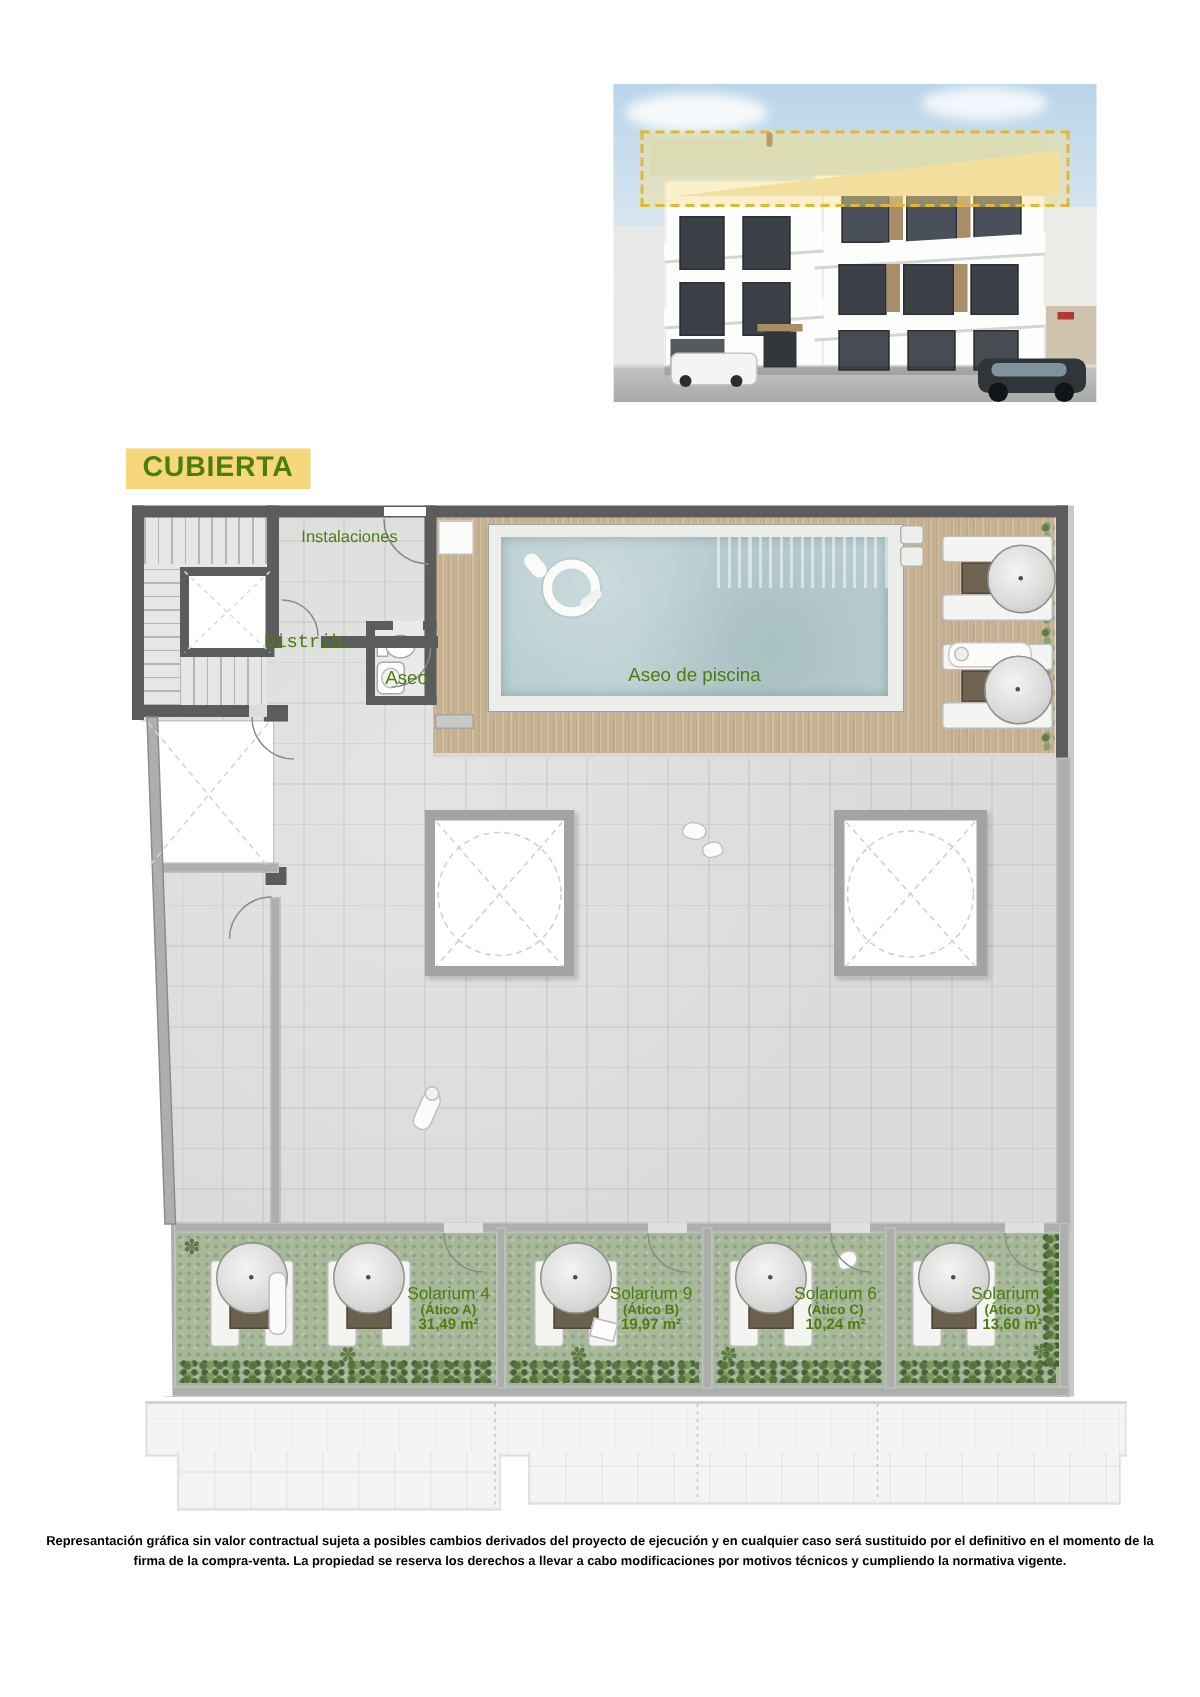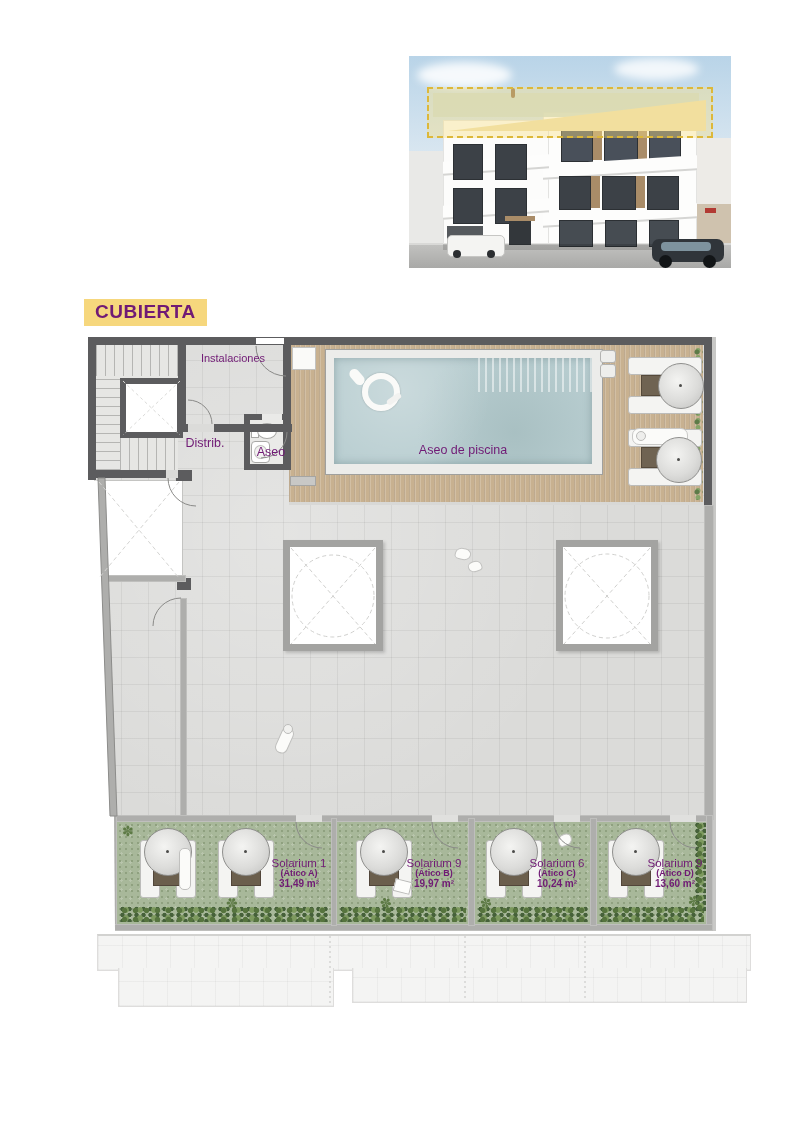--- a/index.html
+++ b/index.html
@@ -26,21 +26,21 @@
   .climber{background-image:radial-gradient(circle, #5d7b48 2px, transparent 3px),
                             radial-gradient(circle, #86a468 2px, transparent 3px);
            background-size:8px 10px, 10px 7px;}
   .pad{background:#f4f4f2;border:1px solid #bcbcba;border-radius:3px;}
   .parasol{border-radius:50%;border:1px solid #8f8f8d;
            background:radial-gradient(circle at 42% 38%, #f4f4f2, #dcdcda 55%, #c2c2c0 95%);}
   .pdot{width:3px;height:3px;border-radius:50%;background:#4c4c4a;}
   .ghostt{background-color:#f4f4f3;border:1px solid #dedddc;
           background-image:repeating-linear-gradient(0deg, rgba(0,0,0,.035) 0 1px, transparent 1px 24px),
                            repeating-linear-gradient(90deg, rgba(0,0,0,.035) 0 1px, transparent 1px 24px);}
-  .lbl{color:#701a75;text-align:center;line-height:1.05;}
+  .lbl{color:#4d7c0f;text-align:center;line-height:1.05;}
   .sol-name{font-size:11.5px;}
   .sol-sub{font-size:9px;font-weight:bold;}
   .sol-area{font-size:10px;font-weight:bold;}
   .plant{color:#5d7a45;font-size:14px;line-height:14px;}
   .win{background:#3c4147;border:1px solid #2c3034;}
   .slab{background:#fdfdfc;border-bottom:2px solid #d5d5d3;}
   .disc{font-size:8.6px;font-weight:bold;color:#000;white-space:nowrap;text-align:center;width:100%;}
 </style>
 </head>
 <body>
@@ -287,39 +287,41 @@
     <path d="M432 822 a26 26 0 0 0 26 26" fill="none" stroke="#8a8a88"></path>
     <path d="M554 822 a26 26 0 0 0 26 26" fill="none" stroke="#8a8a88"></path>
     <path d="M670 822 a26 26 0 0 0 26 26" fill="none" stroke="#8a8a88"></path>
 
     <line x1="330" y1="936" x2="330" y2="1004" stroke="#c4c4c2" stroke-dasharray="2 3"></line>
     <line x1="465" y1="936" x2="465" y2="1000" stroke="#c4c4c2" stroke-dasharray="2 3"></line>
     <line x1="585" y1="936" x2="585" y2="1000" stroke="#c4c4c2" stroke-dasharray="2 3"></line>
   </svg>
 
   <div class="a lbl" style="left:180px;top:353px;width:106px;font-size:11px;">Instalaciones</div>
-  <div class="a lbl" style="left:176px;top:437px;width:58px;font-size:12.5px;">Distrib.</div>
+  <div class="a lbl" style="left:176px;top:422px;width:58px;font-size:12.5px;font-family:Liberation Mono, monospace;">Distrib.</div>
   <div class="a lbl" style="left:253px;top:446px;width:36px;font-size:12.5px;">Aseo</div>
   <div class="a lbl" style="left:388px;top:444px;width:150px;font-size:12.5px;">Aseo de piscina</div>
 
   <div class="a lbl" style="left:265px;top:857px;width:68px;">
-    <div class="sol-name">Solarium 1</div>
+    <div class="sol-name">Solarium 4</div>
     <div class="sol-sub">(Ático A)</div>
     <div class="sol-area">31,49 m²</div>
   </div>
   <div class="a lbl" style="left:400px;top:857px;width:68px;">
     <div class="sol-name">Solarium 9</div>
     <div class="sol-sub">(Ático B)</div>
     <div class="sol-area">19,97 m²</div>
   </div>
   <div class="a lbl" style="left:523px;top:857px;width:68px;">
     <div class="sol-name">Solarium 6</div>
     <div class="sol-sub">(Ático C)</div>
     <div class="sol-area">10,24 m²</div>
   </div>
   <div class="a lbl" style="left:641px;top:857px;width:68px;">
     <div class="sol-name">Solarium 9</div>
     <div class="sol-sub">(Ático D)</div>
     <div class="sol-area">13,60 m²</div>
   </div>
 
+  <div class="a disc" style="left:0;top:1022px;">Represantación gráfica sin valor contractual sujeta a posibles cambios derivados del proyecto de ejecución y en cualquier caso será sustituido por el definitivo en el momento de la</div>
+  <div class="a disc" style="left:0;top:1035px;">firma de la compra-venta. La propiedad se reserva los derechos a llevar a cabo modificaciones por motivos técnicos y cumpliendo la normativa vigente.</div>
 
 </div>
 
 </body></html>

